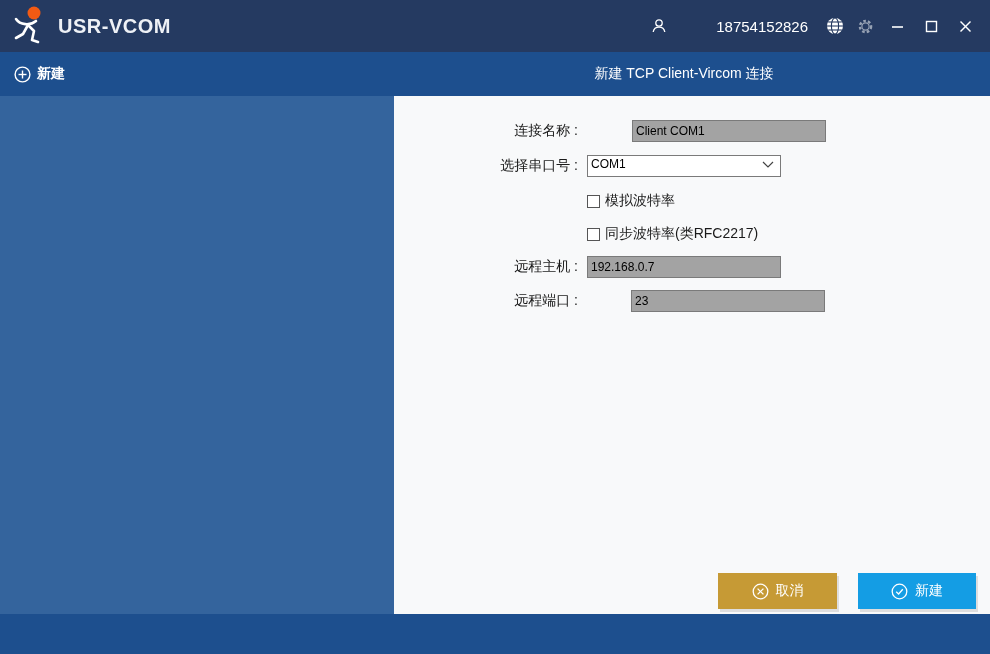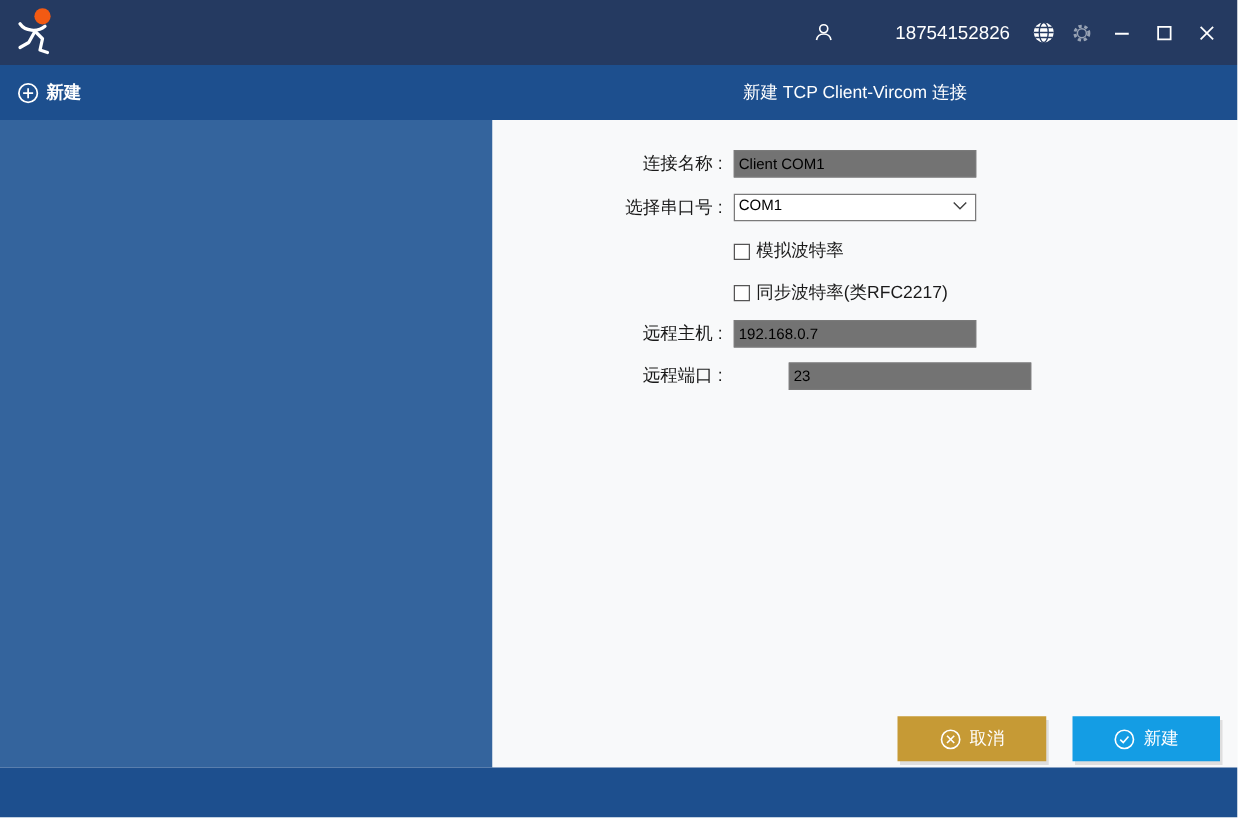--- a/index.html
+++ b/index.html
@@ -27,21 +27,21 @@
   .nav-title { position:absolute; left:394px; right:16px; top:0; height:44px;
     display:flex; align-items:center; justify-content:center; color:#fff; font-size:14px; }
 
   
   .body-area { position:absolute; top:96px; left:0; width:990px; height:518px; display:flex; }
   .sidebar { width:394px; height:518px; background:#34649d; }
   .content { position:relative; width:596px; height:518px; background:#f8f9fa; }
 
   .form-row { position:absolute; left:0; height:22px; display:flex; align-items:center; }
   .form-label { width:184px; text-align:right; font-size:14px; color:#1a1a1a; }
-  .field { margin-left:9px; width:194px; height:22px; border:1px solid #7a7a7a; background:#737373;
+  .field { margin-left:9px; width:194px; height:22px; border:1px solid #7a7a7a; background:#a3a3a3;
     font-size:12px; color:#000; padding:0 3px; font-family:"Liberation Sans","DejaVu Sans",sans-serif; }
   .combo { margin-left:9px; width:194px; height:22px; border:1px solid #7a7a7a; background:#fff;
     display:flex; align-items:center; justify-content:space-between; padding:0 6px 4px 3px;
     font-size:12px; color:#000; cursor:default; }
 
   .cb-row { position:absolute; left:193px; display:flex; align-items:center; cursor:default; }
   .cb-box { width:13px; height:13px; background:#fff; border:1px solid #555; margin-right:5px; }
   .cb-label { font-size:14px; color:#1a1a1a; }
 
   .action-btn { position:absolute; top:477px; height:36px; border:none; display:flex;
@@ -61,20 +61,21 @@
 
   <div class="titlebar">
     <div class="logo-wrap">
       <svg width="42" height="44" viewBox="0 0 42 44">
         <circle cx="26" cy="9" r="6.5" fill="#f25a13"></circle>
         <path d="M8 15 C12 21 22 22 28 17" fill="none" stroke="#fff" stroke-width="2.6" stroke-linecap="round"></path>
         <path d="M20 21 L15 30 L8 34" fill="none" stroke="#fff" stroke-width="2.6" stroke-linecap="round" stroke-linejoin="round"></path>
         <path d="M20 21 L26 27 L24 36 L30 38" fill="none" stroke="#fff" stroke-width="2.6" stroke-linecap="round" stroke-linejoin="round"></path>
       </svg>
     </div>
+    <div class="app-title">USR-VCOM</div>
 
     <div class="tb-right">
       <div class="account">
         <svg width="16" height="16" viewBox="0 0 16 16">
           <circle cx="8" cy="5" r="3.2" fill="none" stroke="#fff" stroke-width="1.3"></circle>
           <path d="M2.2 14 C2.8 10.5 5 9.2 8 9.2 C11 9.2 13.2 10.5 13.8 14" fill="none" stroke="#fff" stroke-width="1.3"></path>
         </svg>
         <span>18754152826</span>
       </div>
       <div class="tb-icon">
@@ -121,21 +122,21 @@
       <span>新建</span>
     </div>
     <div class="nav-title">新建 TCP Client-Vircom 连接</div>
   </div>
 
   <div class="body-area">
     <div class="sidebar"></div>
 
     <div class="content">
 
-      <div class="form-row" style="top:24px;">
+      <div class="form-row" style="top:24px;gap:45px;">
         <div class="form-label">连接名称 :</div>
         <input class="field" type="text" value="Client COM1" style="">
       </div>
 
       <div class="form-row" style="top:59px;">
         <div class="form-label">选择串口号 :</div>
         <div class="combo">
           <span>COM1</span>
           <svg width="12" height="7" viewBox="0 0 12 7">
             <polyline points="1,1 6,6 11,1" fill="none" stroke="#444" stroke-width="1.2"></polyline>

